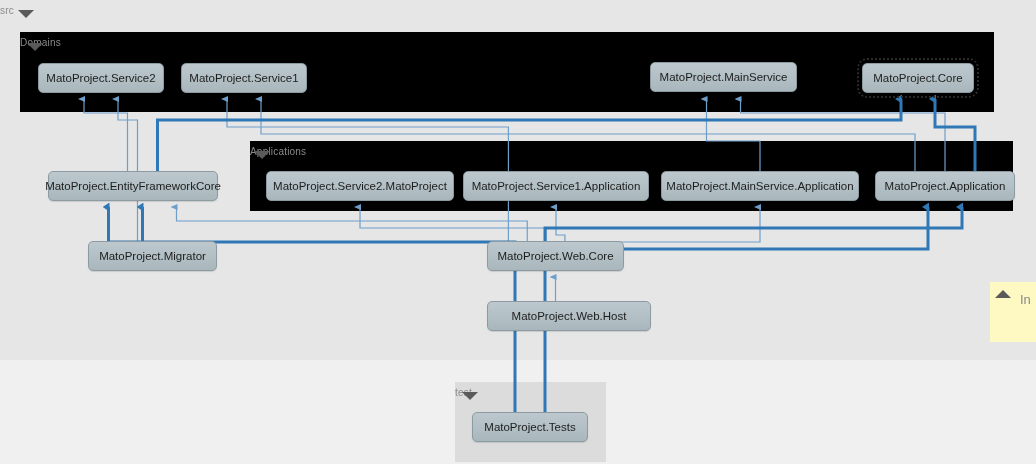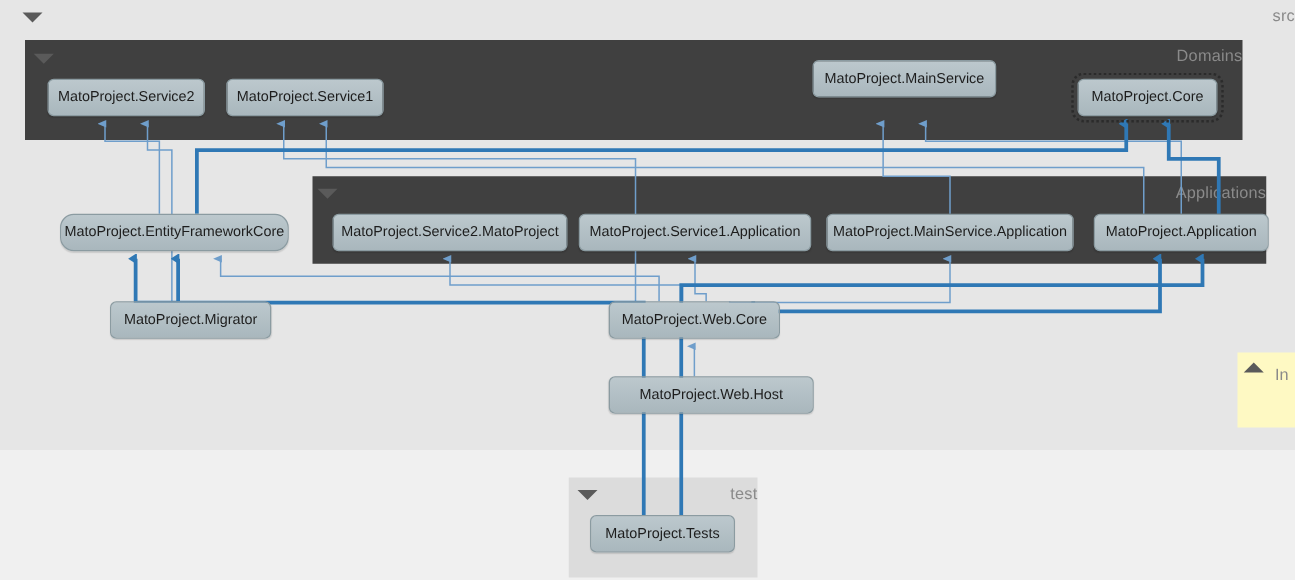--- a/index.html
+++ b/index.html
@@ -17,29 +17,29 @@
     height: 464px;
     background: #f0f0f0;
     overflow: hidden;
   }
   
   .group {
     position: absolute;
     box-sizing: border-box;
   }
   .group-src    { background: #e6e6e6; }
-  .group-inner  { background: #404040; }
+  .group-inner  { background: #000000; }
   .group-test   { background: #dcdcdc; }
 
   .group-label {
     position: absolute;
     top: 5px;
     width: 100%;
-    text-align: right;
-    font-size: 13px;
+    text-align: left;
+    font-size: 10px;
     color: #8a8a8a;
     letter-spacing: .2px;
     pointer-events: none;
   }
 
   
   .tri {
     position: absolute;
     width: 0; height: 0;
     border-left: 8px solid transparent;
@@ -151,23 +151,23 @@
       <path d="M546.0833333333334,241 L546.0833333333334,228 L360,228 L360,207" fill="none" stroke="#6f9ecb" stroke-width="1.2" stroke-linejoin="miter" marker-end="url(#arrow-thin)"></path>
       <path d="M564.9166666666666,241 L564.9166666666666,235 L556,235 L556,207" fill="none" stroke="#6f9ecb" stroke-width="1.2" stroke-linejoin="miter" marker-end="url(#arrow-thin)"></path>
       <path d="M583.75,241 L583.75,242 L760,242 L760,207" fill="none" stroke="#6f9ecb" stroke-width="1.2" stroke-linejoin="miter" marker-end="url(#arrow-thin)"></path>
       <path d="M602.5833333333334,241 L602.5833333333334,249 L928,249 L928,207" fill="none" stroke="#2f78b5" stroke-width="3" stroke-linejoin="miter" marker-end="url(#arrow-thick)"></path>
       <path d="M555.5,301 L555.5,277" fill="none" stroke="#6f9ecb" stroke-width="1.2" stroke-linejoin="miter" marker-end="url(#arrow-thin)"></path>
       <path d="M545,412 L545,228 L962,228 L962,207" fill="none" stroke="#2f78b5" stroke-width="3" stroke-linejoin="miter" marker-end="url(#arrow-thick)"></path>
     </svg>
   <div id="nodes-layer">
       <div class="node" style="left: 38px; top: 63px; width: 126px;">MatoProject.Service2</div>
       <div class="node" style="left: 181px; top: 63px; width: 126px;">MatoProject.Service1</div>
-      <div class="node" style="left: 650px; top: 48px; width: 147px;">MatoProject.MainService</div>
+      <div class="node" style="left: 650px; top: 62px; width: 147px;">MatoProject.MainService</div>
       <div class="node selected" style="left: 862px; top: 63px; width: 112px;">MatoProject.Core</div>
-      <div class="node" style="left: 48px; top: 171px; width: 183px; border-radius: 11px;">MatoProject.EntityFrameworkCore</div>
+      <div class="node" style="left: 48px; top: 171px; width: 170px;">MatoProject.EntityFrameworkCore</div>
       <div class="node" style="left: 266px; top: 171px; width: 188px;">MatoProject.Service2.MatoProject</div>
       <div class="node" style="left: 463px; top: 171px; width: 186px;">MatoProject.Service1.Application</div>
       <div class="node" style="left: 661px; top: 171px; width: 198px;">MatoProject.MainService.Application</div>
       <div class="node" style="left: 875px; top: 171px; width: 140px; text-align: right;">MatoProject.Application</div>
       <div class="node" style="left: 88px; top: 241px; width: 129px;">MatoProject.Migrator</div>
       <div class="node" style="left: 487px; top: 241px; width: 137px;">MatoProject.Web.Core</div>
       <div class="node" style="left: 487px; top: 301px; width: 164px;">MatoProject.Web.Host</div>
       <div class="node" style="left: 472px; top: 412px; width: 116px;">MatoProject.Tests</div>
     </div>
 

